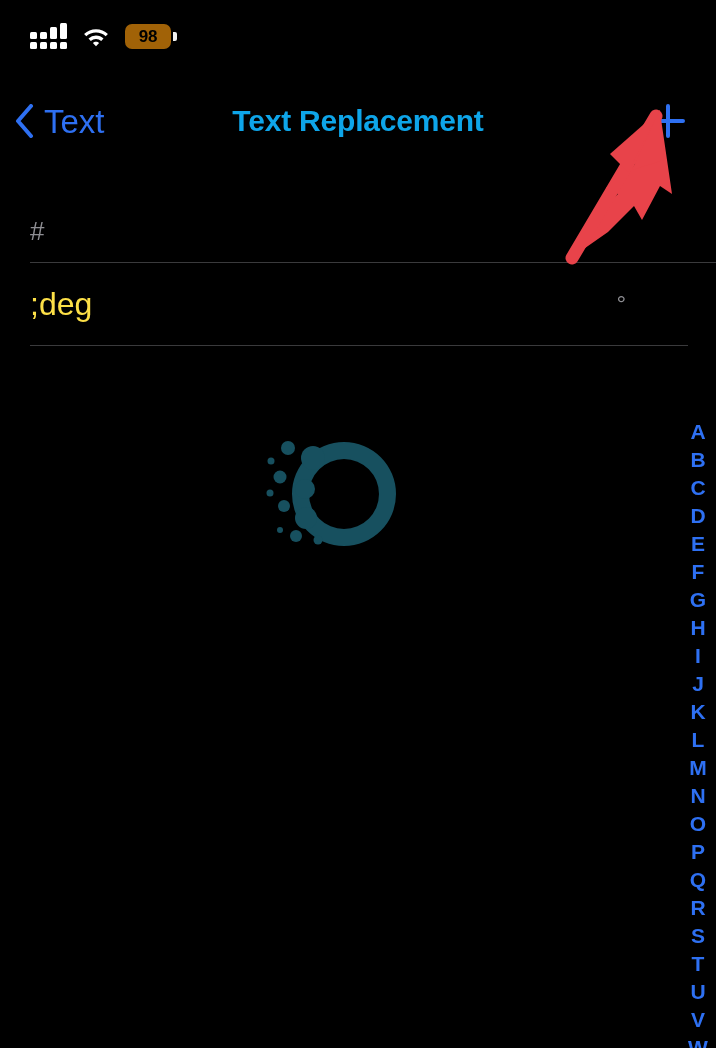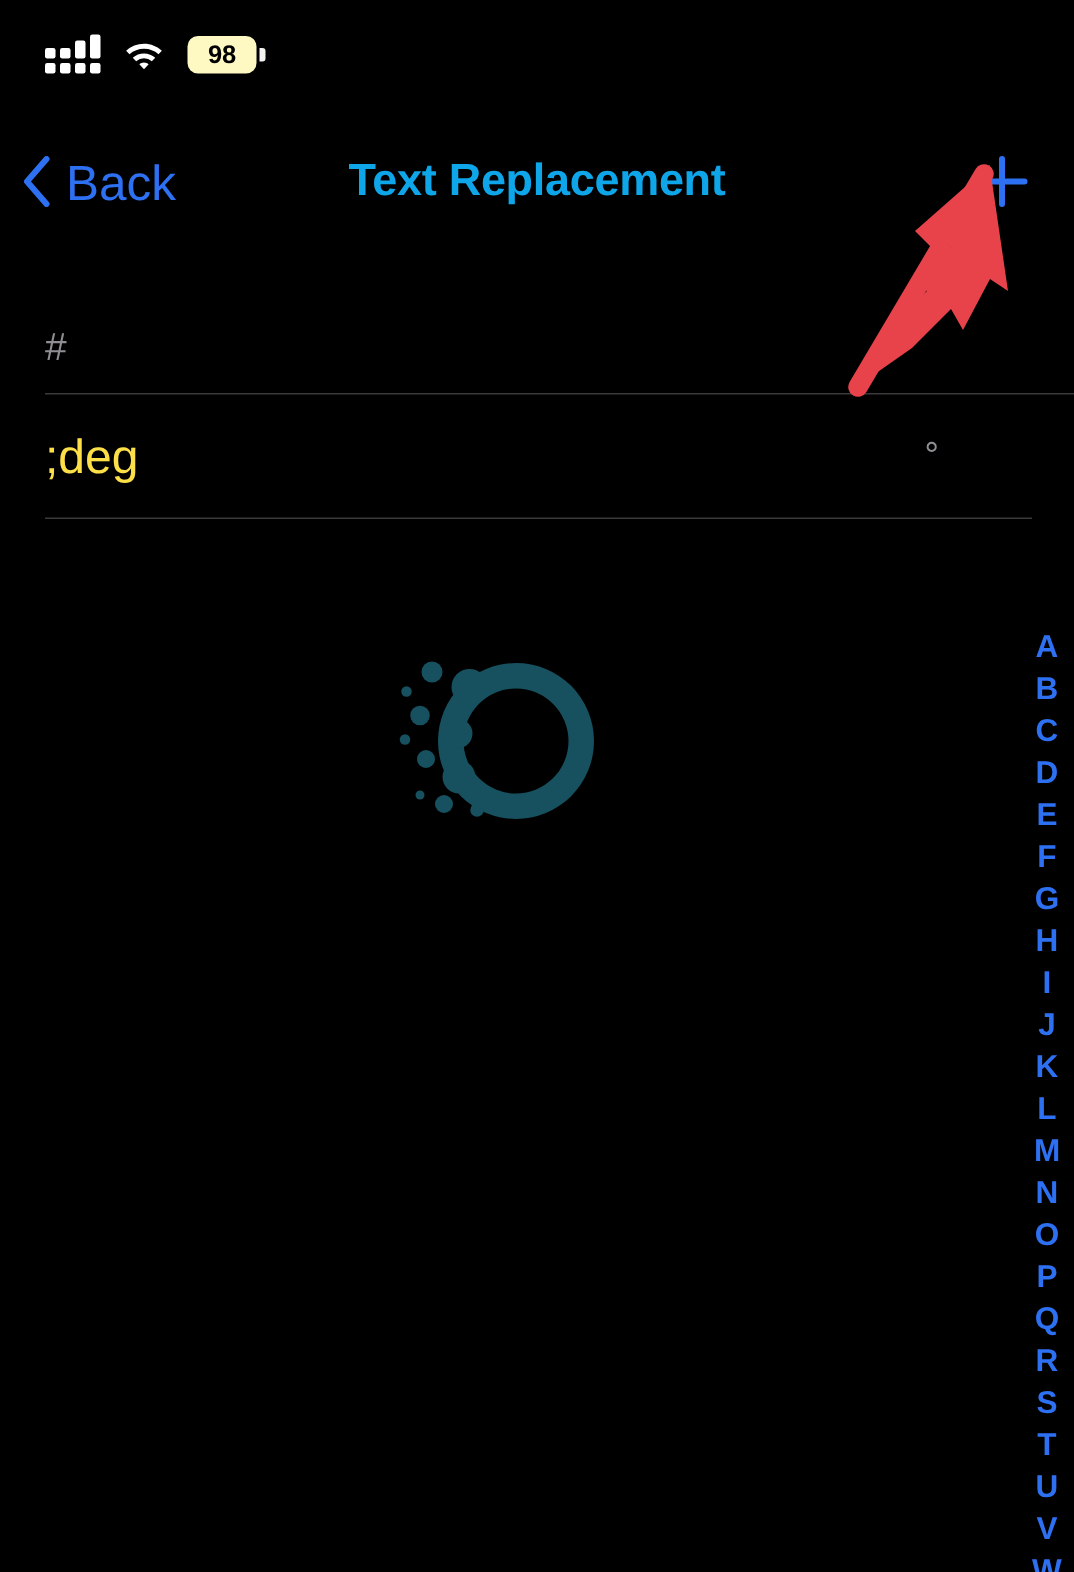--- a/index.html
+++ b/index.html
@@ -33,21 +33,21 @@
   .cell-r1 .cell-dot:nth-child(3){ height:12px; }
   .cell-r1 .cell-dot:nth-child(4){ height:16px; }
   .cell-r2 .cell-dot { height:7px; }
 
   .wifi-icon { width:28px; height:21px; display:block; }
 
   .battery {
     display:flex; align-items:center;
   }
   .batt-body {
-    width:46px; height:25px; background:#fef9c3; border-radius:7px;
+    width:46px; height:25px; background:#a16207; border-radius:7px;
     display:flex; align-items:center; justify-content:center;
   }
   .batt-level {
     color:#000; font-size:17px; font-weight:700; line-height:1;
     letter-spacing:-0.2px;
   }
   .batt-cap {
     width:4px; height:9px; background:#fff; border-radius:0 2px 2px 0;
     margin-left:2px; opacity:.95;
   }
@@ -159,21 +159,21 @@
     </div>
   </div>
 
   <div class="navbar">
     <div class="nav-title">Text Replacement</div>
 
     <div class="nav-back">
       <svg class="chev-icon" viewBox="0 0 20 34">
         <path d="M17 2 4 17l13 15" fill="none" stroke="#2e70f2" stroke-width="4" stroke-linecap="round" stroke-linejoin="round"></path>
       </svg>
-      <span class="nav-back-label">Back</span>
+      <span class="nav-back-label">Text</span>
     </div>
 
     <div class="nav-add">
       <svg class="plus-icon" viewBox="0 0 44 44">
         <path d="M22 7v30M7 22h30" fill="none" stroke="#2e70f2" stroke-width="4" stroke-linecap="round"></path>
       </svg>
     </div>
   </div>
 
   <div class="list">

